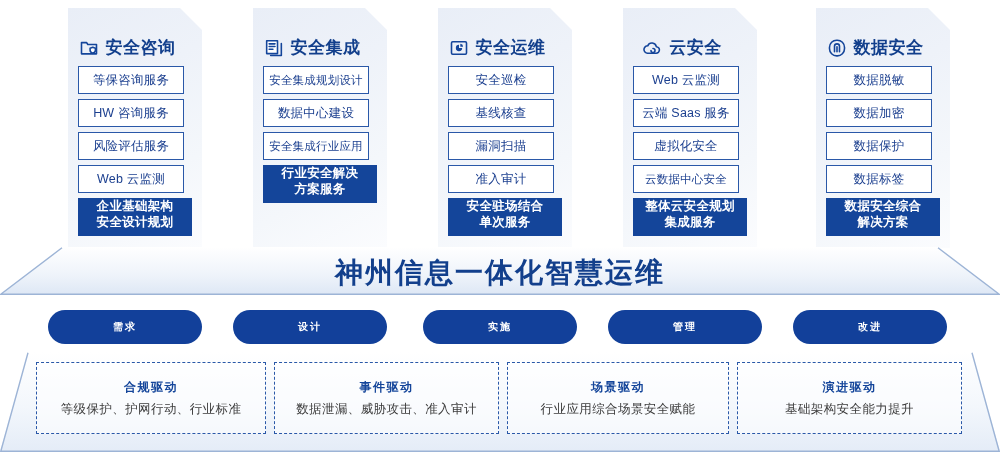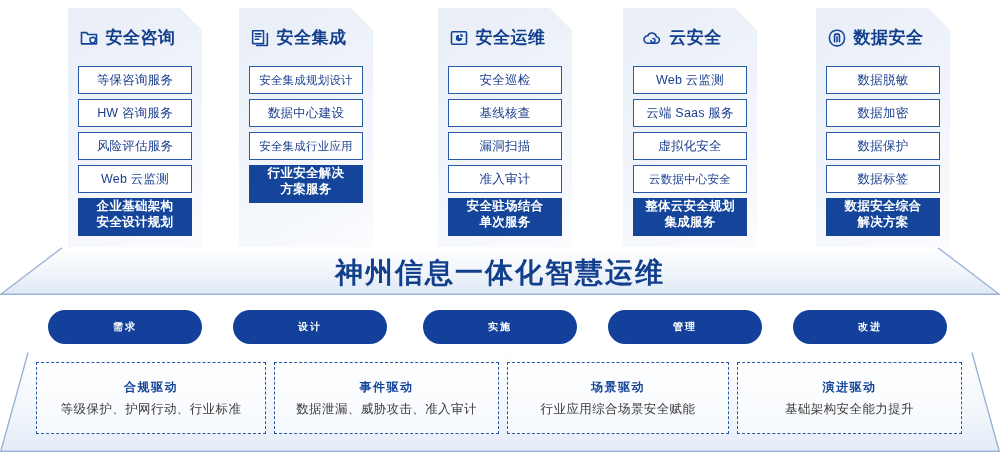--- a/index.html
+++ b/index.html
@@ -17,44 +17,44 @@
     position:absolute;left:0;top:0;width:1000px;height:250px;
   }
   .panel{
     position:absolute;top:8px;width:134px;height:240px;
     background:linear-gradient(150deg,#e9eef7 0%,#eef2f9 35%,#f4f7fb 70%,#fbfcfe 100%);
     -webkit-clip-path:polygon(0 0, calc(100% - 22px) 0, 100% 22px, 100% 100%, 0 100%);
     clip-path:polygon(0 0, calc(100% - 22px) 0, 100% 22px, 100% 100%, 0 100%);
     box-sizing:border-box;
   }
   .panel.p0{left:68px;}
-  .panel.p1{left:239px;}
+  .panel.p1{left:253px;}
   .panel.p2{left:438px;}
   .panel.p3{left:623px;}
   .panel.p4{left:808px;margin-left:8px;}
 
   .panel-head{
     position:absolute;left:0;top:20px;width:118px;height:30px;
-    display:flex;align-items:flex-start;justify-content:center;gap:7px;
+    display:flex;align-items:flex-end;justify-content:center;gap:7px;
   }
   .panel-head .ico{
     width:20px;height:20px;display:block;flex:0 0 auto;
   }
   .panel-head .ico svg{display:block;width:20px;height:20px;}
   .panel-title{
     font-size:17px;font-weight:bold;color:#123f8c;letter-spacing:.5px;
     line-height:20px;white-space:nowrap;
   }
 
   .items{
     position:absolute;left:10px;top:58px;width:114px;
   }
   .item{
     box-sizing:border-box;
-    width:114px;height:28px;margin-bottom:5px;
+    width:106px;height:28px;margin-bottom:5px;
     border:1.6px solid #2a58a8;background:#ffffff;
     display:flex;align-items:center;justify-content:center;
     font-size:12.5px;color:#1b3f8f;white-space:nowrap;
     letter-spacing:.2px;
   }
   .item.wide{font-size:11.5px;}
   .summary{
     box-sizing:border-box;
     width:114px;height:38px;margin-top:3px;
     background:#14459a;color:#ffffff;

